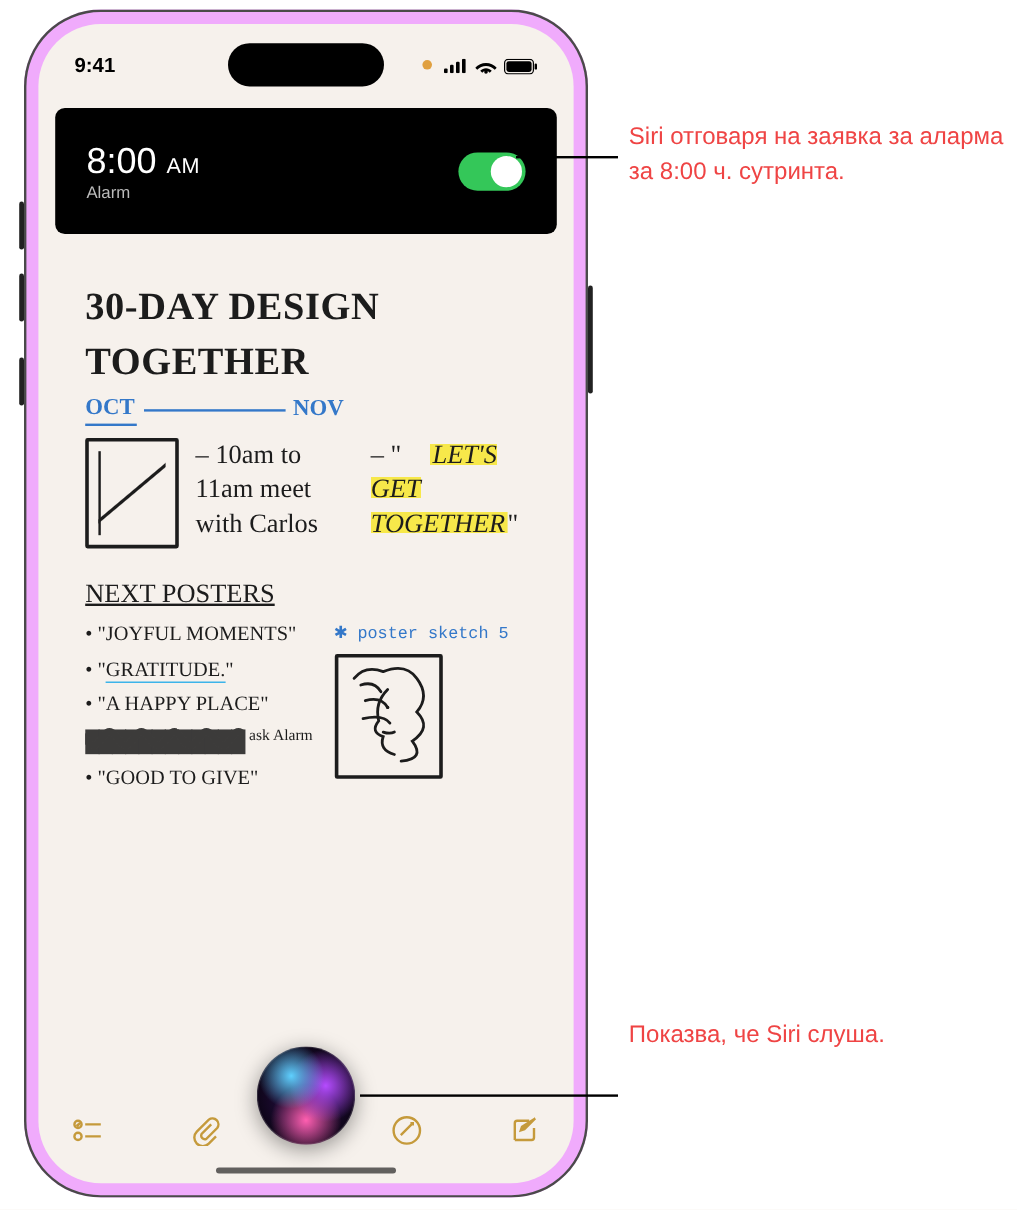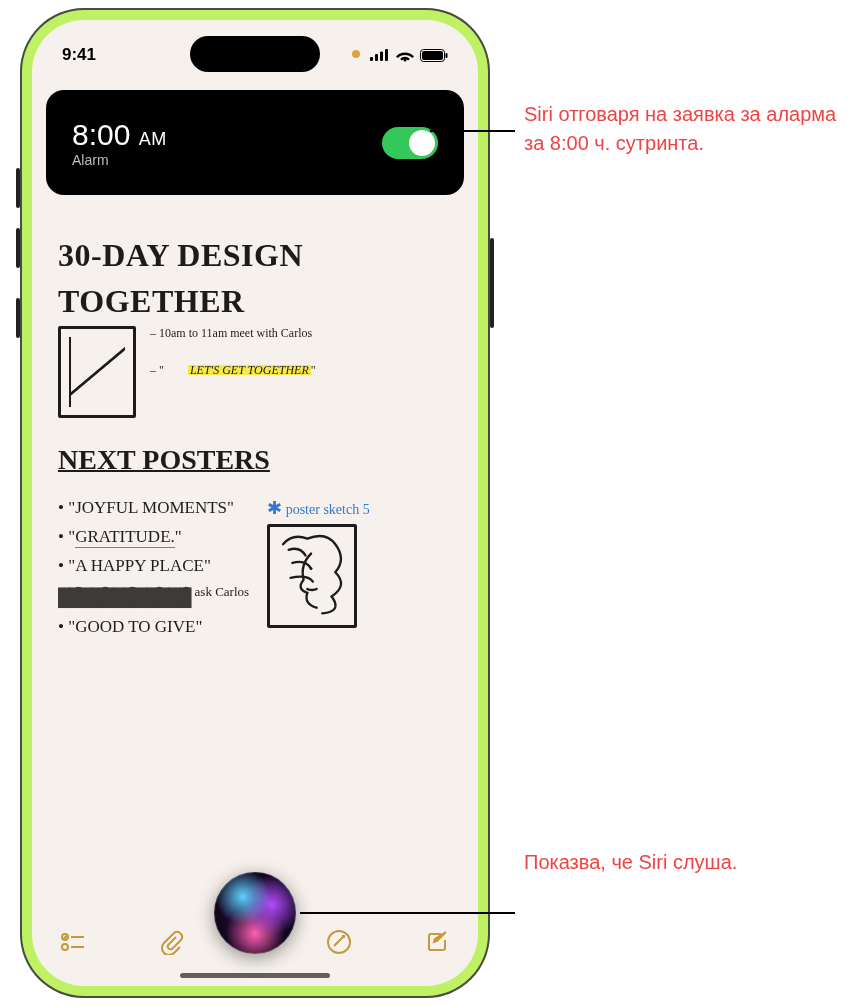--- a/index.html
+++ b/index.html
@@ -11,21 +11,21 @@
     position: relative;
   }
 
   
   .phone {
     position: absolute;
     left: 20px;
     top: 8px;
     width: 470px;
     height: 990px;
-    background: #bef264;
+    background: #f0abfc;
     border-radius: 64px;
     padding: 12px;
     box-shadow: inset 0 0 0 2px #4a4a4a;
   }
   
   .phone::before,
   .phone::after {
     content: "";
     position: absolute;
     background: #222;
@@ -86,21 +86,21 @@
   .status-right { display: flex; gap: 6px; align-items: center; }
   .status-right svg { display: block; }
 
   
   .alarm-card {
     position: absolute;
     top: 70px;
     left: 14px; right: 14px;
     height: 105px;
     background: #000;
-    border-radius: 18px;
+    border-radius: 8px;
     color: #fff;
     display: flex;
     align-items: center;
     justify-content: space-between;
     padding: 0 26px;
     z-index: 30;
   }
   .alarm-left .time { font-size: 30px; font-weight: 300; }
   .alarm-left .time .ampm { font-size: 18px; font-variant: small-caps; letter-spacing: 0.5px; }
   .alarm-left .sub { font-size: 14px; color: #bbb; margin-top: 0; }
@@ -116,21 +116,21 @@
     right: 3px; top: 3px;
     width: 26px; height: 26px;
     background: #fff;
     border-radius: 50%;
   }
 
   
   .notes-canvas {
     position: absolute;
     top: 195px; bottom: 70px; left: 0; right: 0;
-    padding: 20px 26px;
+    padding: 20px 39px;
   }
 
   
   .hw { font-family: "Comic Sans MS", "Marker Felt", "Bradley Hand", cursive; color: #1c1c1c; line-height: 1.3; }
   .title-hw { font-size: 32px; font-weight: 700; letter-spacing: 0.5px; margin-bottom: 4px; }
   .months { margin: 6px 0 10px; display: flex; align-items: center; gap: 6px; }
   .months .oct { color: #3478c9; font-size: 19px; font-weight: 700; border-bottom: 2.5px solid #3478c9; padding-right: 2px; }
   .months .line { width: 118px; border-top: 2.5px solid #3478c9; }
   .months .nov { color: #3478c9; font-size: 19px; font-weight: 700; }
 
@@ -142,47 +142,47 @@
     position: relative;
     flex: 0 0 auto;
   }
   .sketch-box::before {
     content: "";
     position: absolute; inset: 8px;
     background:
       linear-gradient(#1c1c1c,#1c1c1c) left/2px 100% no-repeat,
       linear-gradient(-40deg, transparent 48%, #1c1c1c 49%, #1c1c1c 51%, transparent 52%);
   }
-  .bullets-mid { display: flex; flex-direction: column; gap: 21px; font-size: 12px; }
+  .bullets-mid { display: flex; flex-direction: row; gap: 8px; font-size: 22px; }
   .bullets-mid .hl {
     display: inline;
     background: linear-gradient(transparent 15%, #f7e84a 15%, #f7e84a 85%, transparent 85%);
     font-style: italic;
     padding: 0 2px;
     margin-left: 24px;
   }
 
   .section2 { margin-top: 24px; }
   .section2-title {
-    font-size: 28px; font-weight: 700;
+    font-size: 22px; font-weight: 400;
     text-decoration: underline;
     text-decoration-thickness: 2px;
-    margin-bottom: 18px;
+    margin-bottom: 8px;
   }
   .row2 { display: flex; gap: 18px; align-items: flex-start; }
   .posters-list { display: flex; flex-direction: column; gap: 7px; font-size: 17px; }
   .posters-list .pink-ul {
     border-bottom: 1px solid #0ea5e9;
     padding-bottom: 1px;
   }
   .scribble { text-decoration: line-through wavy; text-decoration-thickness: 6px; letter-spacing: -1px; opacity: 0.85; }
   .posters-list .ask { font-size: 13px; display: inline-block; margin-left: 4px; vertical-align: super; }
 
   .sketch-face-wrap { display: flex; flex-direction: column; align-items: flex-start; }
-  .sketch-caption { font-size: 14px; color: #3478c9; }
+  .sketch-caption { font-size: 14px; color: #3478c9; font-family: Liberation Mono, monospace; }
   .sketch-caption .star { color: #3478c9; font-size: 18px; }
   .sketch-face {
     width: 90px; height: 104px;
     border: 3px solid #1c1c1c;
     border-radius: 2px;
     margin-top: 4px;
     position: relative;
   }
   .sketch-face svg { position: absolute; inset: 0; width: 100%; height: 100%; }
 
@@ -283,20 +283,25 @@
         </div>
         <div class="sub">Alarm</div>
       </div>
       <div class="switch"></div>
     </div>
 
     <div class="notes-canvas hw">
       <div class="title-hw">30-DAY DESIGN</div>
       <div class="title-hw">TOGETHER</div>
 
+      <div class="months">
+        <span class="oct">OCT</span>
+        <span class="line"></span>
+        <span class="nov">NOV</span>
+      </div>
 
       <div class="row1">
         <div class="sketch-box"></div>
         <div class="bullets-mid">
           <div>– 10am to 11am meet with Carlos</div>
           <div>
             <span>– "</span><span class="hl">LET'S GET TOGETHER</span><span>"</span>
           </div>
         </div>
       </div>
@@ -304,21 +309,21 @@
       <div class="section2">
         <div class="section2-title">NEXT POSTERS</div>
         <div class="row2">
           <div class="posters-list">
             <div>• "JOYFUL MOMENTS"</div>
             <div>
               <span>• "</span><span class="pink-ul">GRATITUDE.</span><span>"</span>
             </div>
             <div>• "A HAPPY PLACE"</div>
             <div>
-              <span class="scribble">████████████</span><span class="ask">ask Carlos</span>
+              <span class="scribble">████████████</span><span class="ask">ask Alarm</span>
             </div>
             <div>• "GOOD TO GIVE"</div>
           </div>
           <div class="sketch-face-wrap">
             <div class="sketch-caption">
               <span class="star">✱</span> <span>poster sketch 5</span>
             </div>
             <div class="sketch-face">
               <svg viewBox="0 0 90 104">
                 <g fill="none" stroke="#1c1c1c" stroke-width="2.5" stroke-linecap="round">

